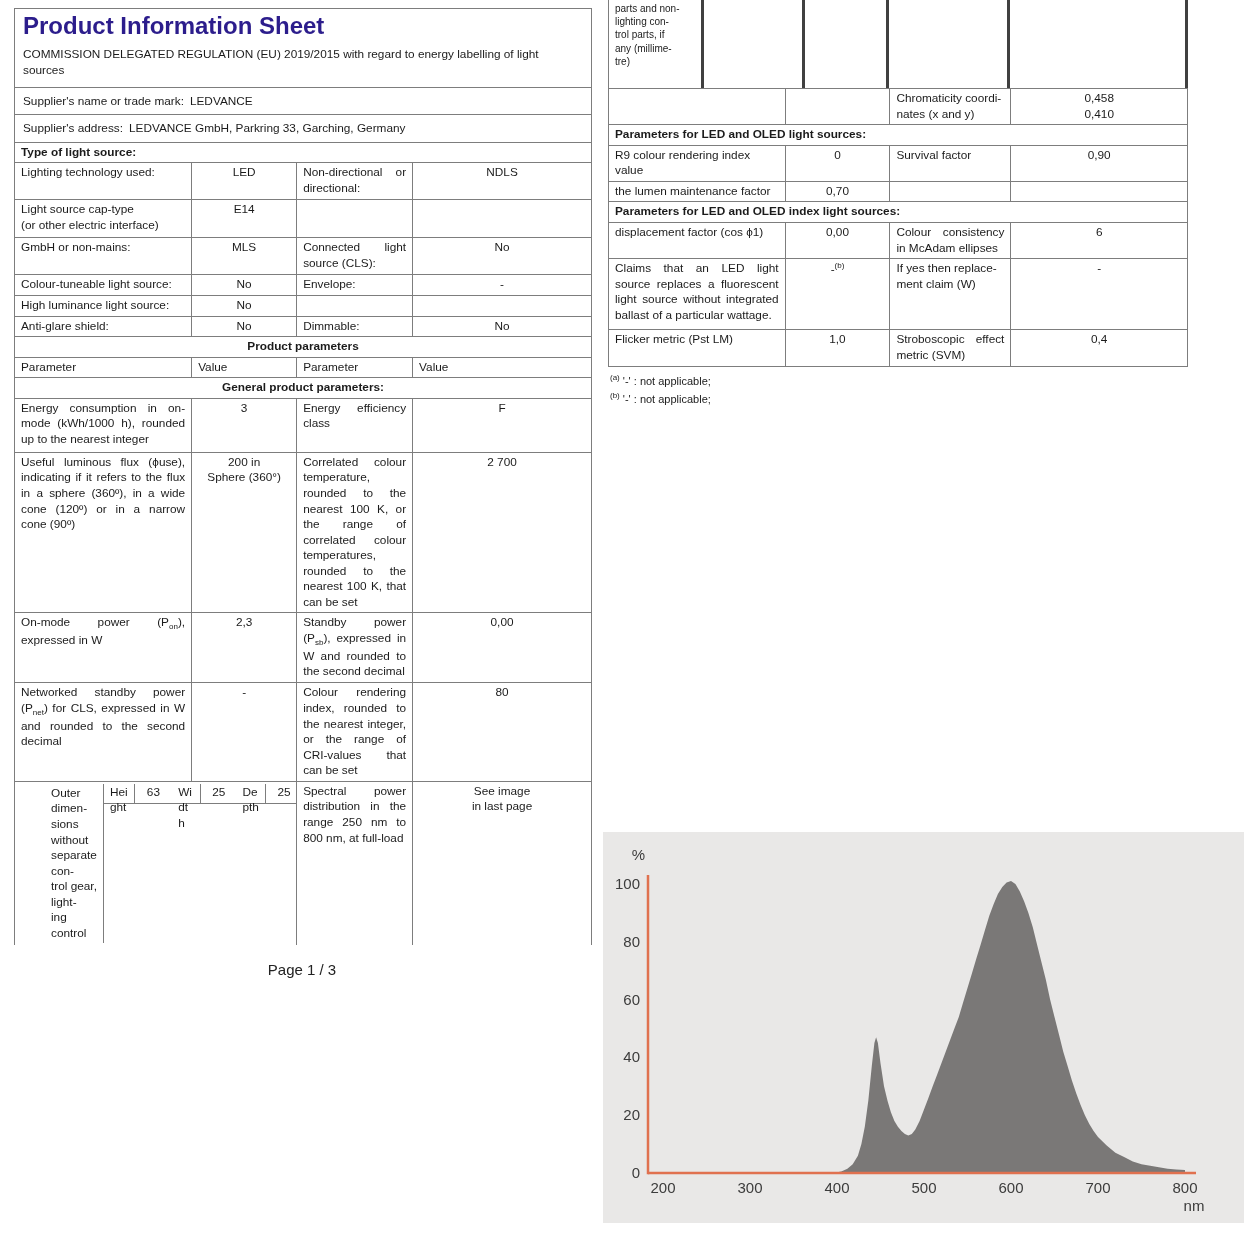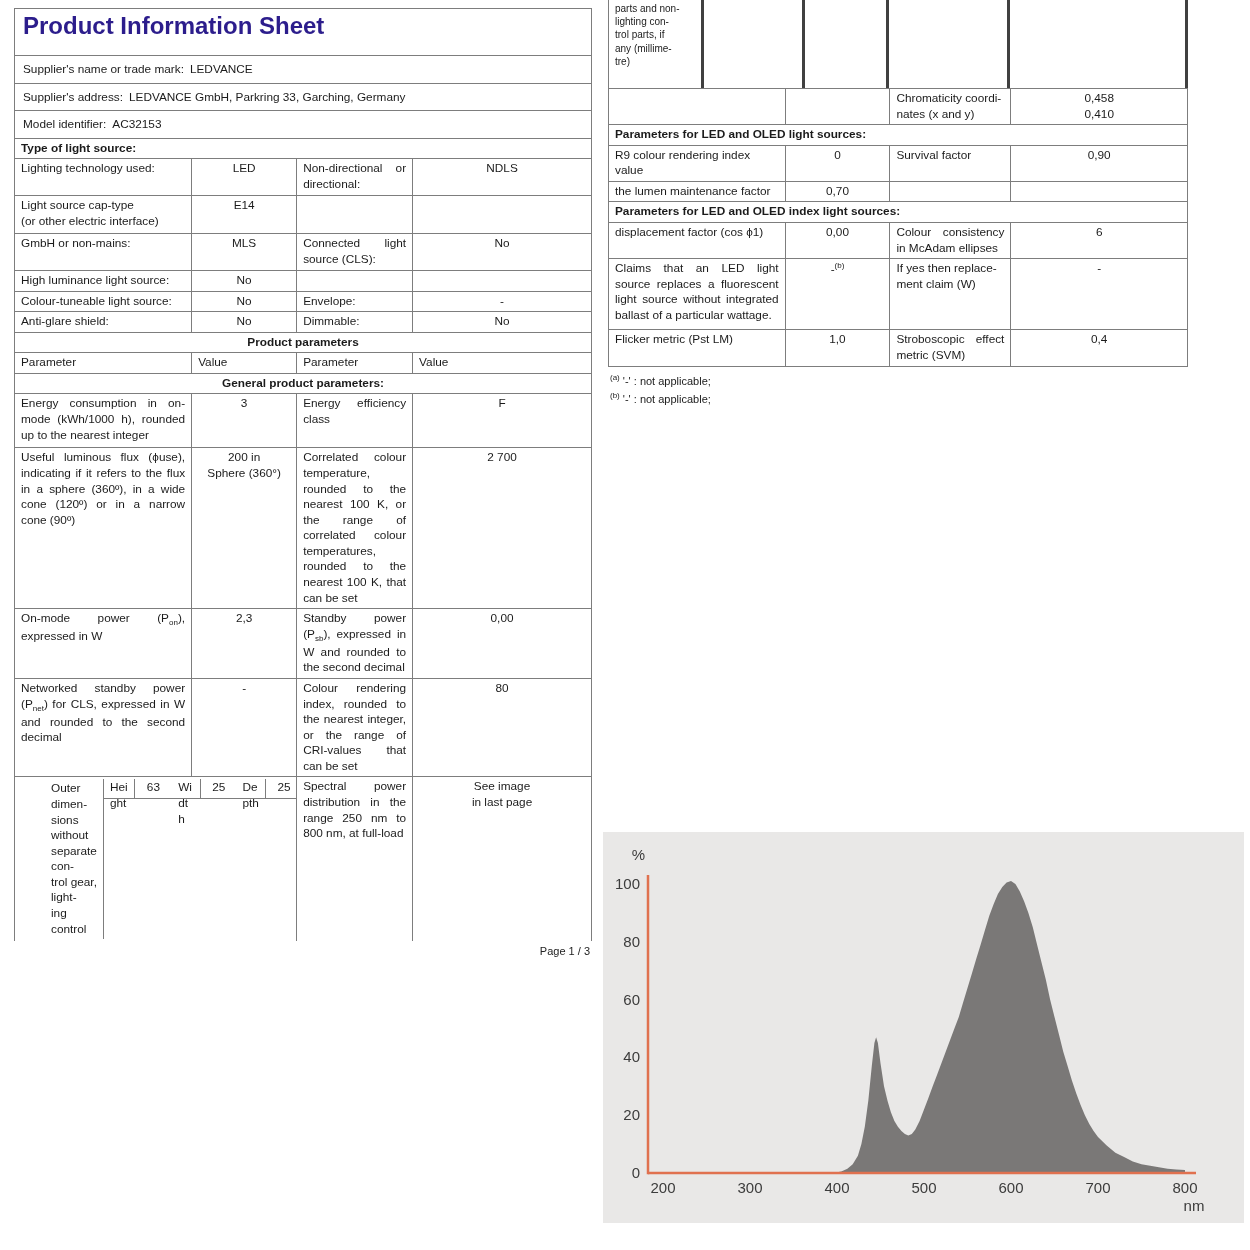--- a/index.html
+++ b/index.html
@@ -33,21 +33,21 @@
   sup{font-size:8px;}
   
   .clipped tr:last-child td{border-bottom:none;}
   td.dims-cell{padding:0;height:84px;overflow:hidden;}
   .dims-flex{display:flex;height:100%;margin-left:24px;}
   .dims-label{width:31.8%;border-right:1px solid #7d7d7d;padding:2px 6px;box-sizing:border-box;white-space:pre-line;font-size:11.8px;line-height:1.32;}
   .dims-sub{flex:1;display:flex;flex-direction:row;}
   .dims-subrow{display:flex;border-bottom:1px solid #7d7d7d;height:20px;box-sizing:border-box;}
   .dims-subname{width:45%;border-right:1px solid #7d7d7d;padding:1px 6px;box-sizing:border-box;font-size:11.8px;}
   .dims-subval{flex:1;text-align:center;padding:1px 4px;font-size:11.8px;}
-  .pageno{font-size:11px;text-align:right;padding:4px 2px 0 0;color:#222;}
+  .pageno{font-size:15px;text-align:center;padding:4px 2px 0 0;color:#222;margin-top:12px;}
   
   .right-col{position:absolute;left:608px;top:0;width:580px;}
   .cliprow{display:flex;height:88px;overflow:hidden;box-sizing:border-box;}
   .cliprow > div{border-right:3px solid #404040;box-sizing:border-box;padding:2px 6px;font-size:10px;line-height:1.32;}
   .cliprow .cc1{width:16.5%;border-left:1px solid #7d7d7d;white-space:pre-line;}
   .cliprow .cc2{width:17.4%;}
   .cliprow .cc3{width:14.6%;}
   .cliprow .cc4{width:20.9%;}
   .cliprow .cc5{width:30.6%;flex:1;}
   .footnotes{padding:5px 2px;font-size:11px;line-height:1.6;}
@@ -61,29 +61,27 @@
   .chart-panel svg{display:block;}
 </style>
 </head>
 <body>
 
 <div class="page">
 
   <div class="left-col">
     <div class="box title-box">
       <h1>Product Information Sheet</h1>
+      <p>COMMISSION DELEGATED REGULATION (EU) 2019/2015 with regard to energy labelling of light sources</p>
     </div>
     <div class="box kv-row">
       <span class="lbl">Supplier's name or trade mark:</span><span class="val">LEDVANCE</span>
     </div>
     <div class="box kv-row">
       <span class="lbl">Supplier's address:</span><span class="val">LEDVANCE GmbH, Parkring 33, Garching, Germany</span>
-    </div>
-    <div class="box kv-row">
-      <span class="lbl">Model identifier:</span><span class="val">AC32153</span>
     </div>
 
     <table class="ptable clipped">
       <colgroup>
           <col style="width:30.7%">
           <col style="width:18.2%">
           <col style="width:20.1%">
           <col style="width:31%">
         </colgroup>
       <tbody>
@@ -103,30 +101,30 @@
         <td class="j"></td>
         <td class="c"></td>
       </tr>
       <tr class="h37b">
         <td class="j">GmbH or non-mains:</td>
         <td class="c">MLS</td>
         <td class="j">Connected light source (CLS):</td>
         <td class="c">No</td>
       </tr>
       <tr>
-        <td>High luminance light source:</td>
-        <td class="c">No</td>
-        <td></td>
-        <td class="c"></td>
-      </tr>
-      <tr>
         <td>Colour-tuneable light source:</td>
         <td class="c">No</td>
         <td>Envelope:</td>
         <td class="c">-</td>
+      </tr>
+      <tr>
+        <td>High luminance light source:</td>
+        <td class="c">No</td>
+        <td></td>
+        <td class="c"></td>
       </tr>
       <tr>
         <td>Anti-glare shield:</td>
         <td class="c">No</td>
         <td>Dimmable:</td>
         <td class="c">No</td>
       </tr>
       <tr class="sec-c">
             <td colspan="4">Product parameters</td>
           </tr>

